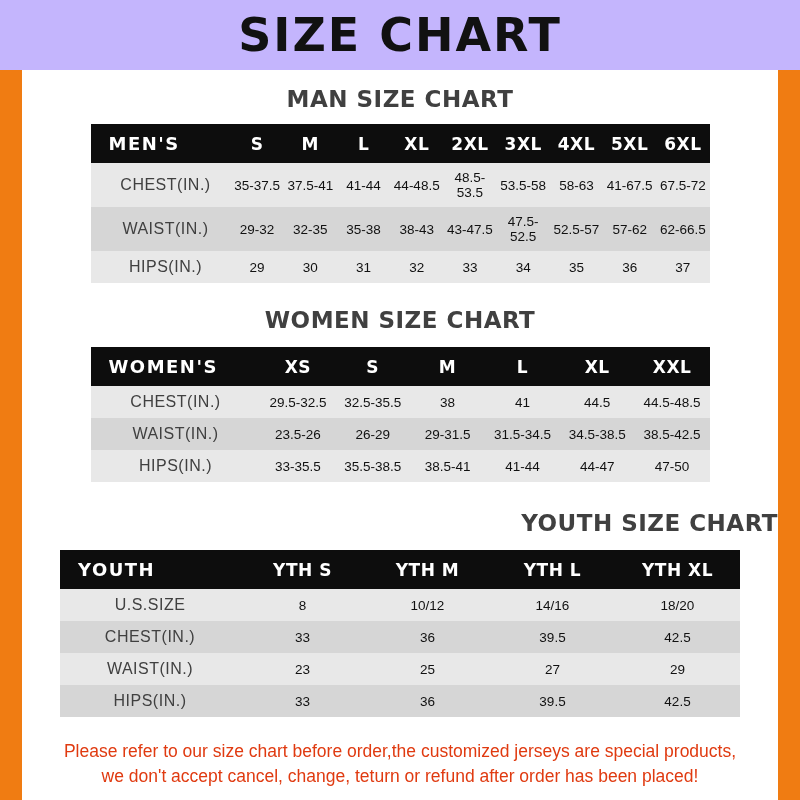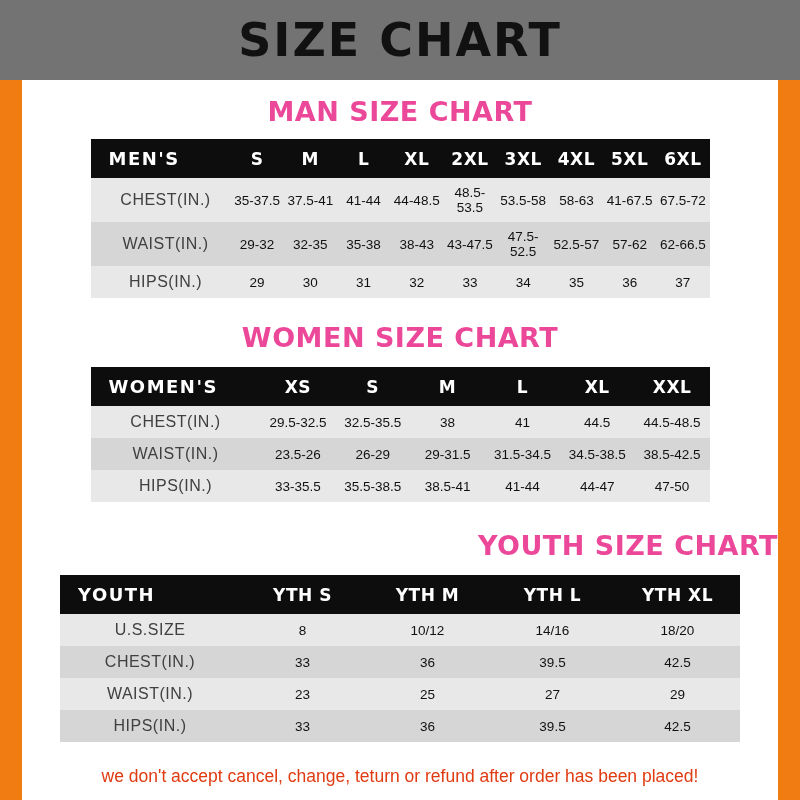--- a/index.html
+++ b/index.html
@@ -26,22 +26,22 @@
     top: 0;
     width: 22px;
     height: 800px;
     background: #f07c12;
   }
   .side-bar.left { left: 0; }
   .side-bar.right { right: 0; }
 
   .header {
     position: relative;
-    height: 80px;
-    background: #737373;
+    height: 70px;
+    background: #c4b5fd;
     display: flex;
     align-items: center;
     justify-content: center;
   }
   .header-title {
     font-family: "DejaVu Sans", sans-serif;
     font-weight: bold;
     font-size: 46px;
     letter-spacing: 2px;
     color: #111111;
@@ -51,23 +51,23 @@
   .content {
     position: relative;
     padding: 0 22px;
     box-sizing: border-box;
   }
 
   .section-title {
     text-align: center;
     font-family: "DejaVu Sans", sans-serif;
     font-weight: bold;
-    font-size: 27px;
+    font-size: 23px;
     letter-spacing: 0.5px;
-    color: #ec4899;
+    color: #404040;
   }
   .title-man { margin: 16px 0 12px 0; }
   .title-women { margin: 24px 0 14px 0; }
   .title-youth { margin: 28px 0 14px 0; text-align: right; }
 
   table {
     border-collapse: collapse;
     width: 619px;
     margin: 0 auto;
     table-layout: fixed;
@@ -294,17 +294,18 @@
           <td>33</td>
           <td>36</td>
           <td>39.5</td>
           <td>42.5</td>
           <td></td>
         </tr>
       </tbody>
     </table>
 
     <div class="footer-note">
+      <span class="line">Please refer to our size chart before order,the customized jerseys are special products,</span>
       <span class="line">we don't accept cancel, change, teturn or refund after order has been placed!</span>
     </div>
 
   </div>
 </div>
 
 </body></html>

